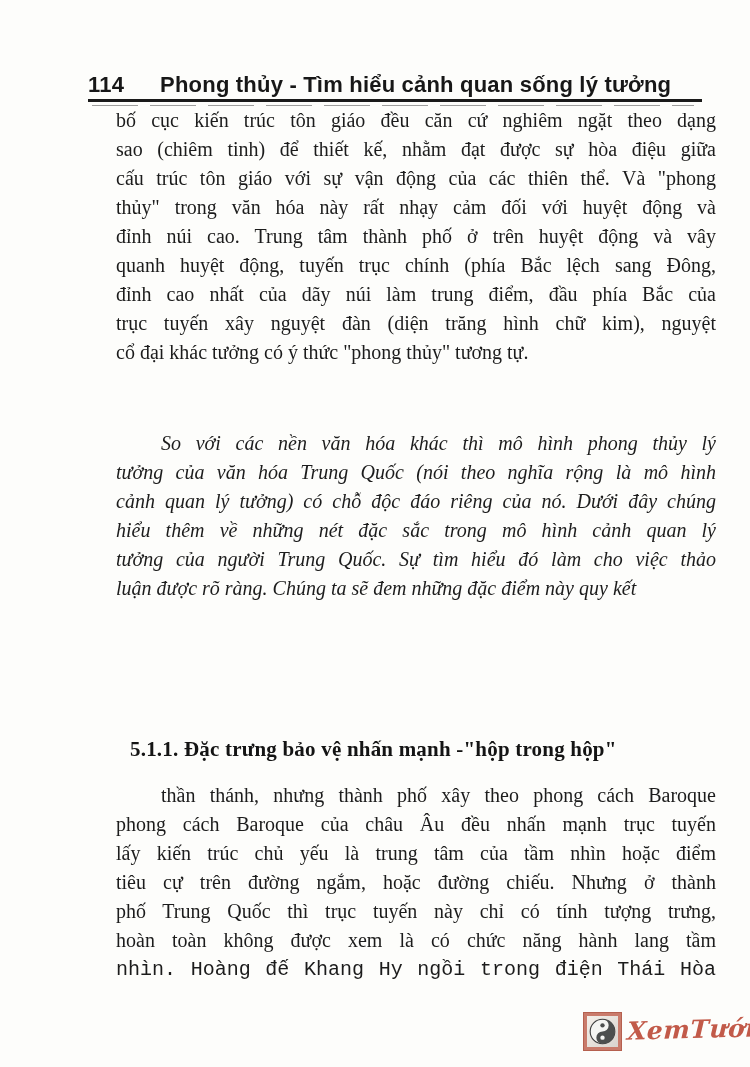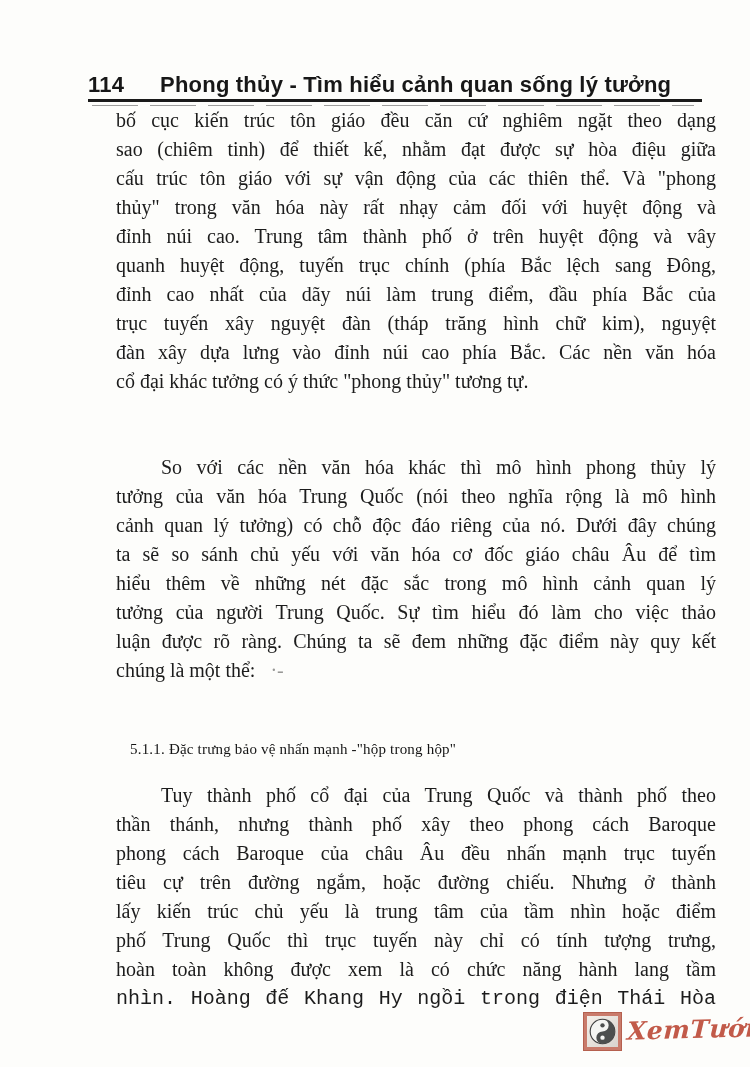--- a/index.html
+++ b/index.html
@@ -51,28 +51,28 @@
     text-align: justify;
     text-align-last: justify;
     white-space: normal;
     height: 29px;
     overflow: hidden;
   }
   .para .line:last-child { text-align-last: left; }
   .para.continued-next .line:last-child { text-align-last: justify; font-family: Liberation Mono, monospace; }
   .para.indent .line:first-child { text-indent: 45px; }
   #para1 { top: 106px; }
-  #para2 { top: 453px; }
+  #para2 { top: 429px; font-style: italic; }
   #para3 { top: 781px; }
   .section-heading {
     position: absolute;
     left: 88px; top: 735px; width: 600px;
-    font-size: 15px;
+    font-size: 21px;
     line-height: 29px;
-    font-weight: normal;
+    font-weight: bold;
     text-indent: 42px;
     color: #141414;
     letter-spacing: 0.2px;
   }
   
   .watermark {
     position: absolute;
     left: 583px; top: 1012px;
     display: flex; align-items: flex-start;
   }
@@ -115,44 +115,40 @@
   <div class="header-rule-thin"></div>
 
   <div id="para1" class="para continued-prev">
       <div class="line">bố cục kiến trúc tôn giáo đều căn cứ nghiêm ngặt theo dạng</div>
       <div class="line">sao (chiêm tinh) để thiết kế, nhằm đạt được sự hòa điệu giữa</div>
       <div class="line">cấu trúc tôn giáo với sự vận động của các thiên thể. Và "phong</div>
       <div class="line">thủy" trong văn hóa này rất nhạy cảm đối với huyệt động và</div>
       <div class="line">đỉnh núi cao. Trung tâm thành phố ở trên huyệt động và vây</div>
       <div class="line">quanh huyệt động, tuyến trục chính (phía Bắc lệch sang Đông,</div>
       <div class="line">đỉnh cao nhất của dãy núi làm trung điểm, đầu phía Bắc của</div>
-      <div class="line">trục tuyến xây nguyệt đàn (tháp trăng hình chữ kim), nguyệt</div>
-      <div class="line">đàn xây dựa lưng vào đỉnh núi cao phía Bắc. Các nền văn hóa</div>
+      <div class="line">trục tuyến xây nguyệt đàn (diện trăng hình chữ kim), nguyệt</div>
       <div class="line">cổ đại khác tưởng có ý thức "phong thủy" tương tự.</div>
     </div>
 
   <div id="para2" class="para indent">
       <div class="line">So với các nền văn hóa khác thì mô hình phong thủy lý</div>
       <div class="line">tưởng của văn hóa Trung Quốc (nói theo nghĩa rộng là mô hình</div>
       <div class="line">cảnh quan lý tưởng) có chỗ độc đáo riêng của nó. Dưới đây chúng</div>
-      <div class="line">ta sẽ so sánh chủ yếu với văn hóa cơ đốc giáo châu Âu để tìm</div>
       <div class="line">hiểu thêm về những nét đặc sắc trong mô hình cảnh quan lý</div>
       <div class="line">tưởng của người Trung Quốc. Sự tìm hiểu đó làm cho việc thảo</div>
       <div class="line">luận được rõ ràng. Chúng ta sẽ đem những đặc điểm này quy kết</div>
-      <div class="line">chúng là một thể:<span class="artifact-dash">&nbsp;&nbsp;&nbsp;·-</span></div>
     </div>
 
   <div class="section-heading">5.1.1. Đặc trưng bảo vệ nhấn mạnh -"hộp trong hộp"</div>
 
   <div id="para3" class="para indent continued-next">
-      <div class="line">Tuy thành phố cổ đại của Trung Quốc và thành phố theo</div>
       <div class="line">thần thánh, nhưng thành phố xây theo phong cách Baroque</div>
       <div class="line">phong cách Baroque của châu Âu đều nhấn mạnh trục tuyến</div>
+      <div class="line">lấy kiến trúc chủ yếu là trung tâm của tầm nhìn hoặc điểm</div>
       <div class="line">tiêu cự trên đường ngắm, hoặc đường chiếu. Nhưng ở thành</div>
-      <div class="line">lấy kiến trúc chủ yếu là trung tâm của tầm nhìn hoặc điểm</div>
       <div class="line">phố Trung Quốc thì trục tuyến này chỉ có tính tượng trưng,</div>
       <div class="line">hoàn toàn không được xem là có chức năng hành lang tầm</div>
       <div class="line">nhìn. Hoàng đế Khang Hy ngồi trong điện Thái Hòa của Tư</div>
     </div>
 
   <div class="watermark">
     <div class="wm-box" style="background: rgb(201, 123, 107);">
       <div class="wm-box-inner">
         <svg width="29" height="29" viewBox="0 0 40 40">
           <circle cx="20" cy="20" r="17" fill="#f5f5f2" stroke="#3a3a3a" stroke-width="1.5"></circle>

